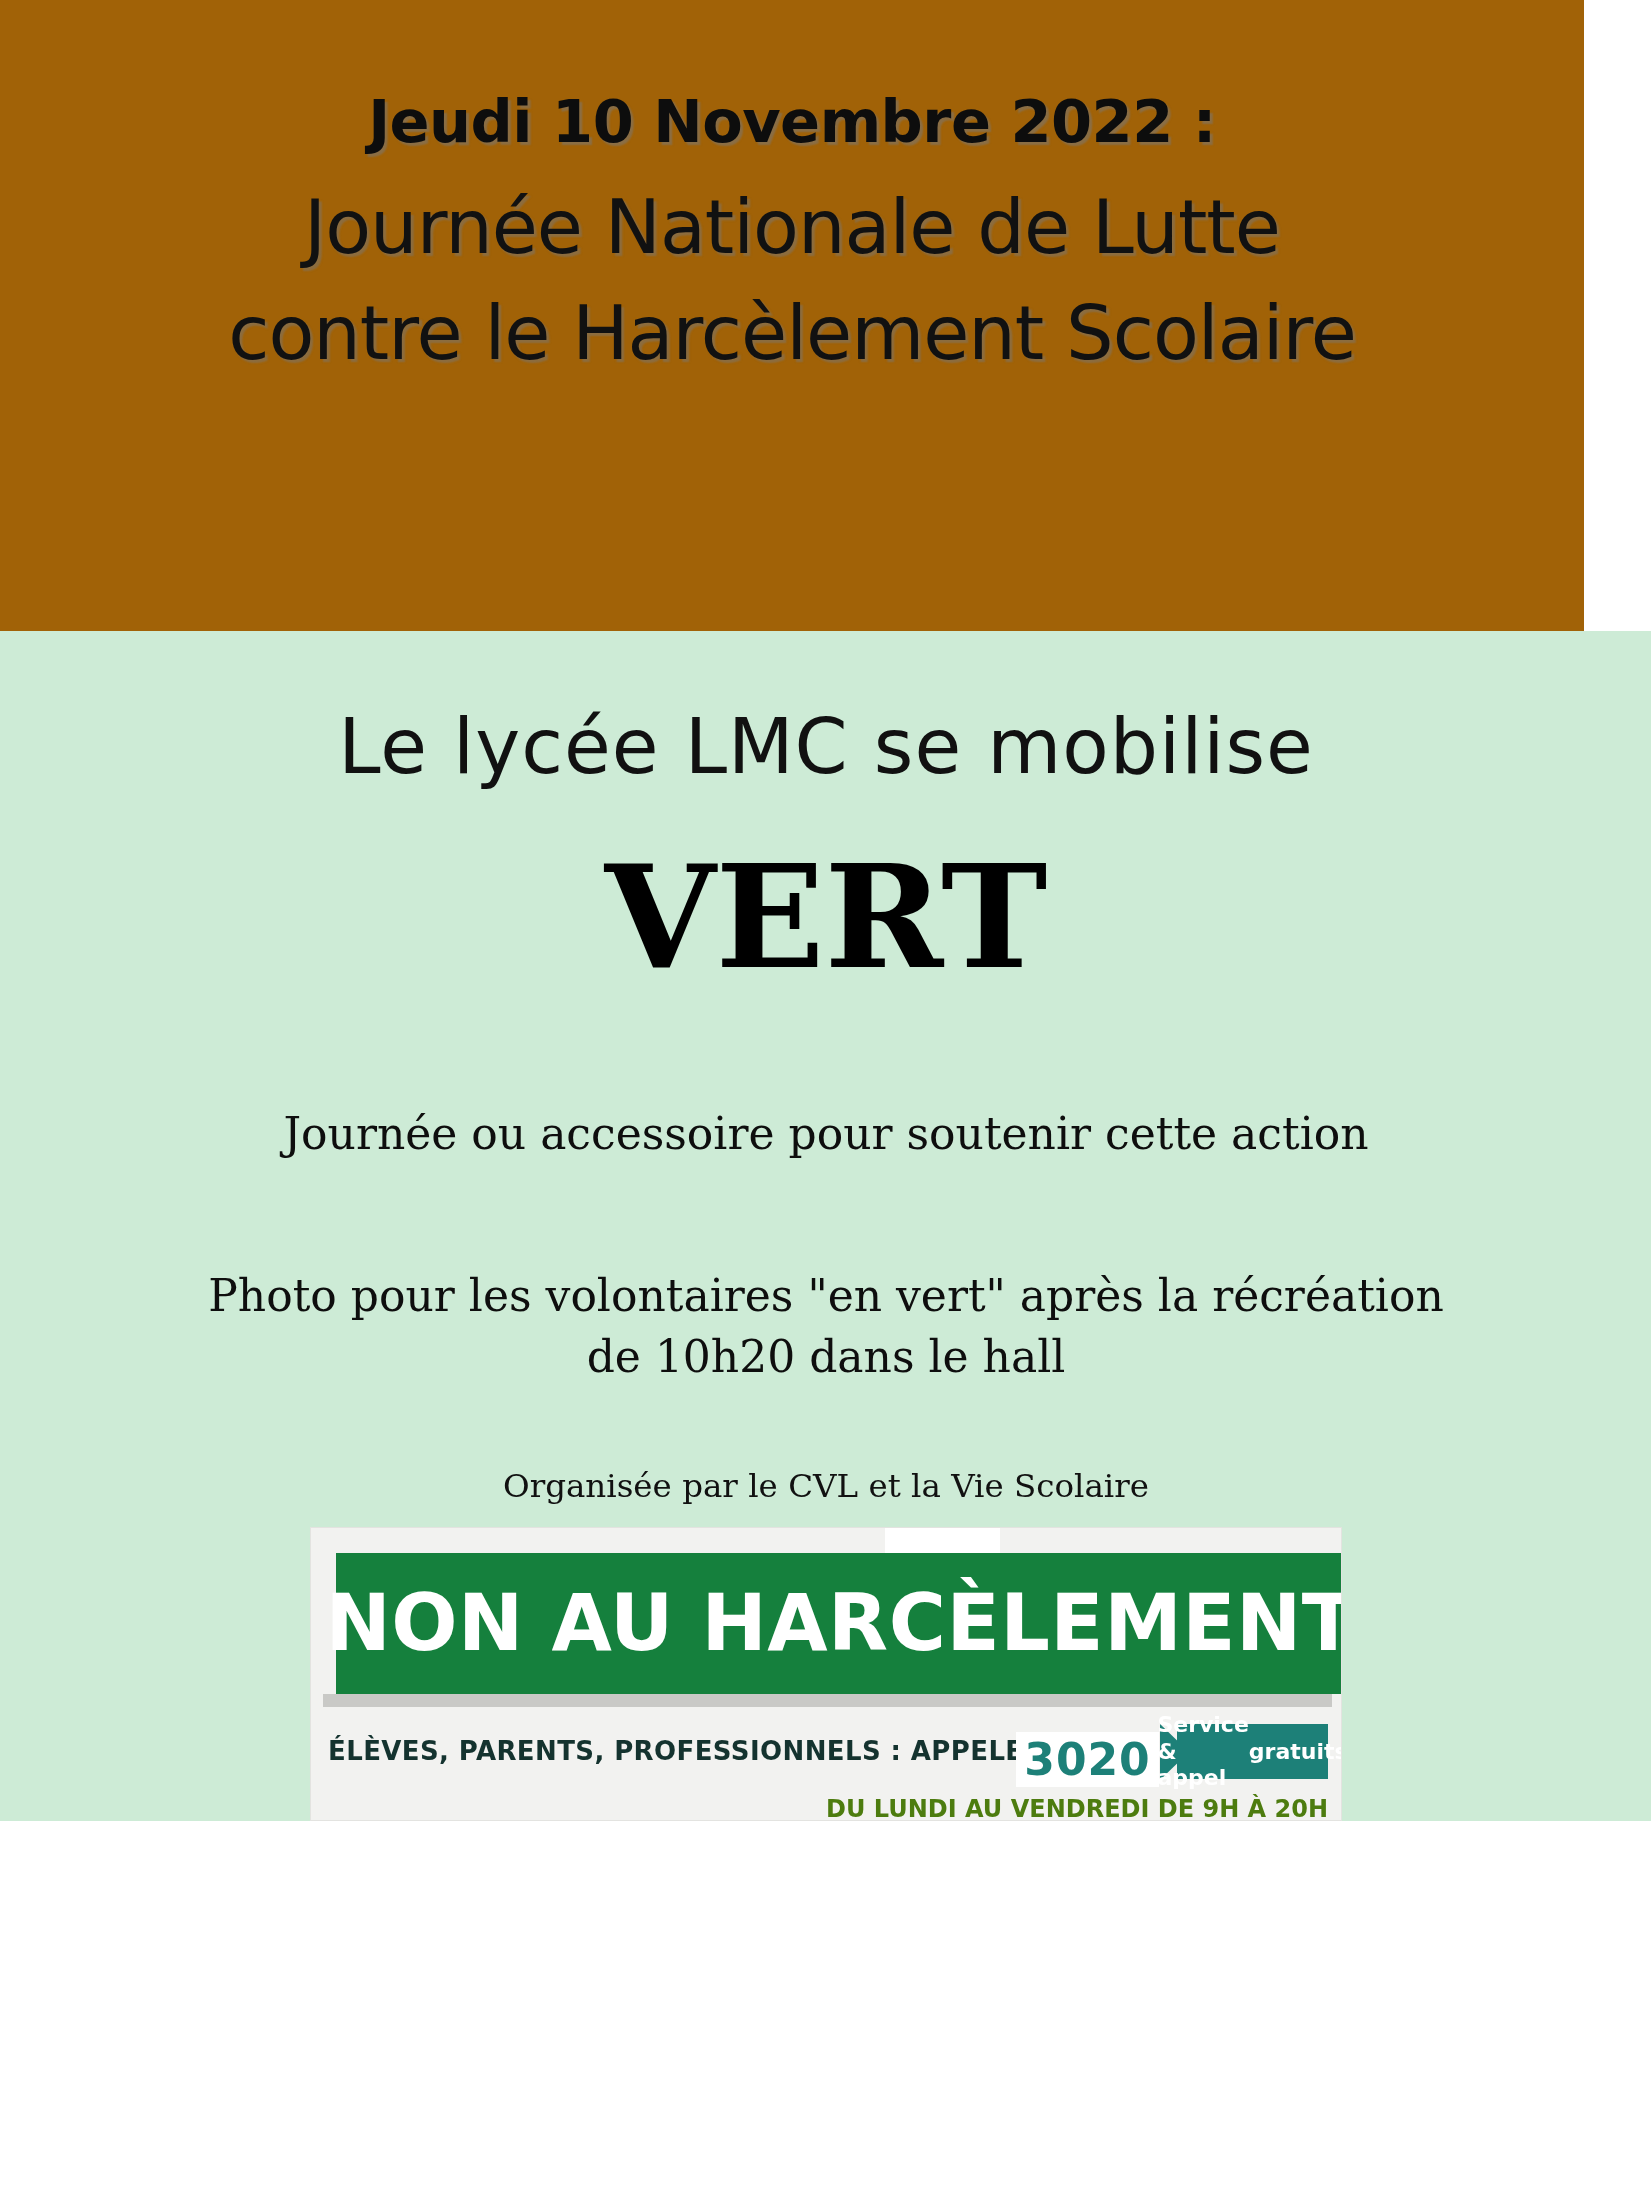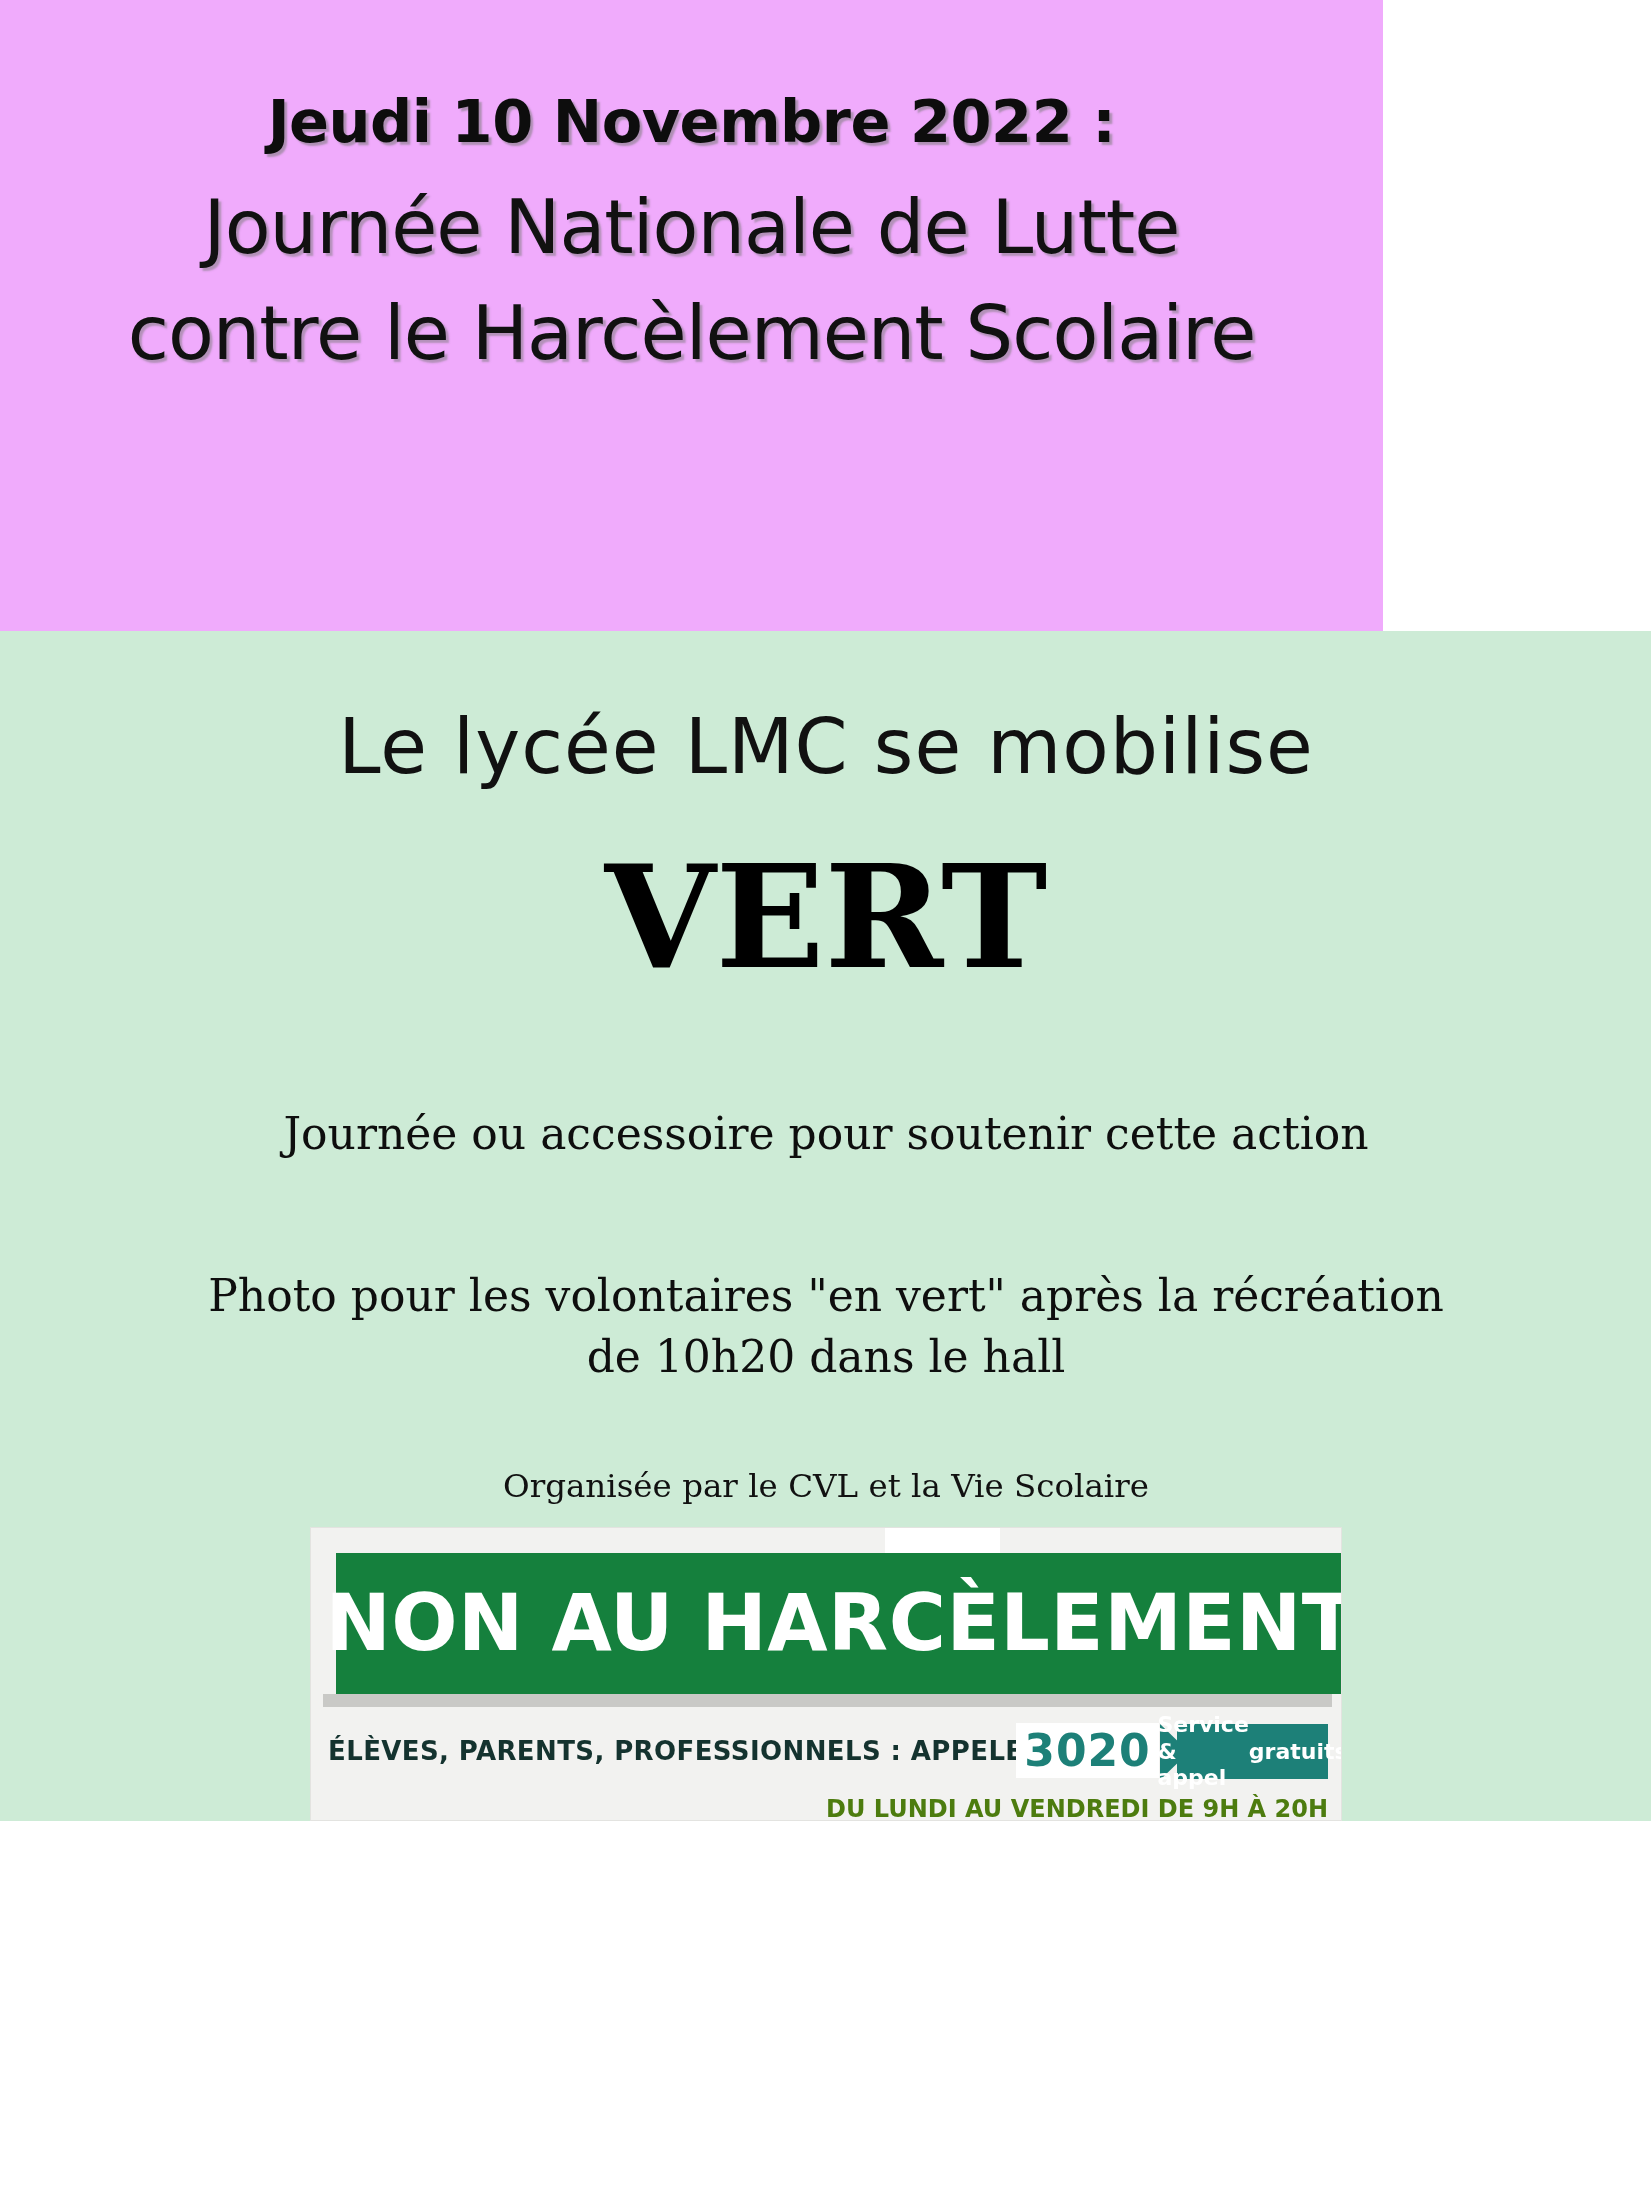--- a/index.html
+++ b/index.html
@@ -17,23 +17,23 @@
     height: 2202px;
     overflow: hidden;
     background: #ffffff;
   }
 
   
   .header-band {
     position: absolute;
     top: 0;
     left: 0;
-    width: 1383px;
+    width: 1584px;
     height: 631px;
-    background: #f0abfc;
+    background: #a16207;
     display: flex;
     flex-direction: column;
     align-items: center;
     justify-content: flex-start;
     padding-top: 91px;
   }
 
   .header-date {
     font-family: "DejaVu Sans", sans-serif;
     font-weight: bold;
@@ -192,21 +192,21 @@
     font-family: "DejaVu Sans", sans-serif;
     font-weight: bold;
     font-size: 26px;
     letter-spacing: 0.4px;
     color: #14332f;
     white-space: nowrap;
   }
 
   .banner-number-box {
     position: absolute;
-    top: 4px;
+    top: 13px;
     left: 705px;
     width: 143px;
     height: 55px;
     background: #ffffff;
     display: flex;
     align-items: center;
     justify-content: center;
   }
 
   .banner-number {

